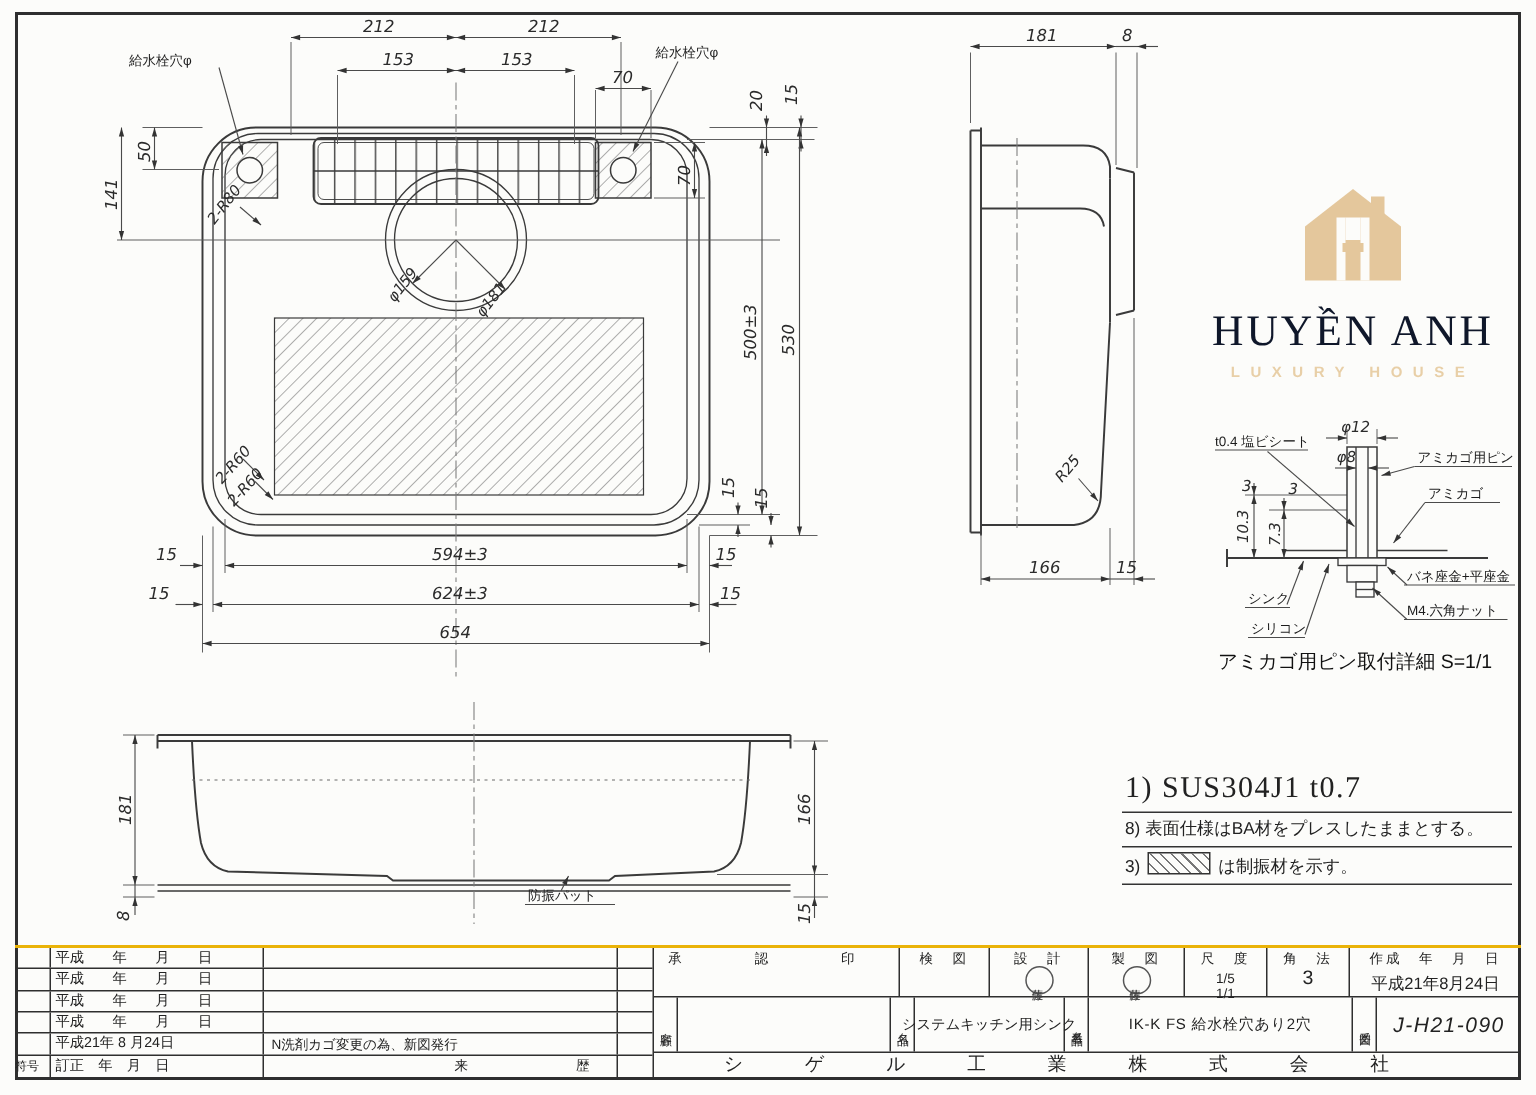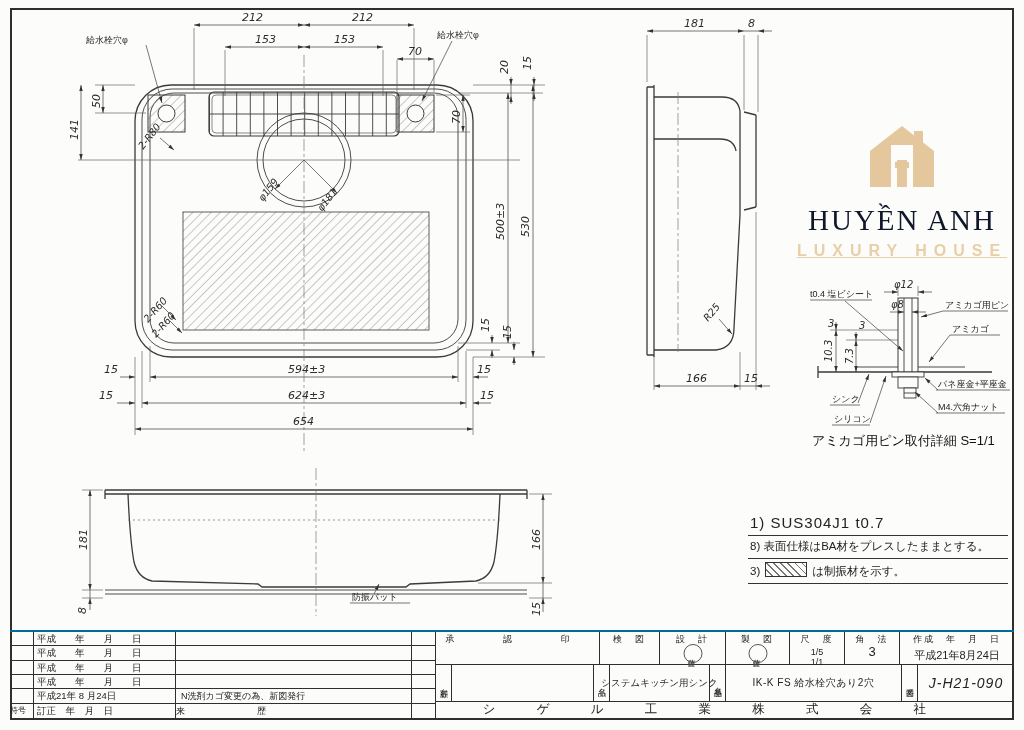--- a/index.html
+++ b/index.html
@@ -13,31 +13,31 @@
   .diml{fill:none;stroke:#4a4a4a;stroke-width:0.75;}
   .cl{fill:none;stroke:#7a7a7a;stroke-width:0.7;stroke-dasharray:12 3 3 3;}
   .wl{fill:none;stroke:#6a6a6a;stroke-width:0.7;stroke-dasharray:2 3;}
   text.dim{font:italic 11px "DejaVu Sans",sans-serif;fill:#2b2b2b;}
   text.dimS{font:italic 10px "DejaVu Sans",sans-serif;fill:#2b2b2b;}
   text.jp{font:9px "Liberation Sans",sans-serif;fill:#1c1c1c;}
   text.cap{font:13px "Liberation Sans",sans-serif;fill:#111;}
   
   .notes{position:absolute;left:748px;top:511px;width:260px;}
   .note-row{border-bottom:1.2px solid #333;padding:3px 0 4px 2px;white-space:nowrap;}
-  .note-1{font-size:15px;letter-spacing:1px;}
+  .note-1{font-size:20px;letter-spacing:1px;font-family:Liberation Serif, serif;}
   .note-2{font-size:11.5px;}
   .note-3{font-size:11.5px;}
   .swatch{display:inline-block;width:40px;height:13px;border:1px solid #333;vertical-align:-2px;margin:0 5px;
           background:repeating-linear-gradient(45deg,transparent 0 4px,#777 4px 5px);}
   
   .logo{position:absolute;left:793px;top:120px;width:218px;text-align:center;}
   .logo-title{font-family:"Liberation Serif",serif;font-size:29px;letter-spacing:2px;color:#0f172a;margin-top:8px;}
-  .logo-sub{font-size:16px;letter-spacing:7px;color:#e8cfa7;margin-top:5px;font-weight:bold;text-decoration:underline;}
+  .logo-sub{font-size:10px;letter-spacing:7px;color:#e8cfa7;margin-top:5px;font-weight:bold;}
   
-  .tb{position:absolute;left:10px;top:630px;width:1004px;height:88px;border-top:2px solid #0369a1;
+  .tb{position:absolute;left:10px;top:630px;width:1004px;height:88px;border-top:2px solid #eab308;
       box-sizing:border-box;font-size:9.5px;}
   .tb *{box-sizing:border-box;}
   .rev{position:absolute;left:0;top:0;width:426px;height:86px;border-right:1.2px solid #2f2f2f;}
   .rev-row{display:flex;height:14.33px;border-bottom:1px solid #2f2f2f;}
   .rev-row:last-child{border-bottom:none;height:14.3px;}
   .c-sym{width:24px;border-right:1px solid #2f2f2f;text-align:left;font-size:8px;line-height:14px;}
   .c-date{width:142px;border-right:1px solid #2f2f2f;padding-left:3px;line-height:14px;white-space:nowrap;overflow:hidden;}
   .c-desc{flex:1;border-right:1px solid #2f2f2f;padding-left:5px;line-height:14px;font-size:9px;white-space:nowrap;overflow:hidden;}
   .c-stamp{width:23px;text-align:center;font-size:8px;line-height:14px;margin-top:35px;}
   .rtb{position:absolute;left:426px;top:0;width:578px;height:68px;}
@@ -342,21 +342,21 @@
       </div>
       <div class="rev-row">
         <div class="c-sym"></div>
         <div class="c-date">平成21年 8 月24日</div>
         <div class="c-desc">N洗剤カゴ変更の為、新図発行</div>
         <div class="c-stamp"></div>
       </div>
       <div class="rev-row">
         <div class="c-sym">符号</div>
         <div class="c-date">訂正　年　月　日</div>
-        <div class="c-desc" style="text-align:left;letter-spacing:2em;padding-left:0;">来　　歴</div>
+        <div class="c-desc" style="text-align:right;letter-spacing:2em;padding-left:0;font-family:Liberation Mono, monospace;">来　　歴</div>
         <div class="c-stamp">捺印</div>
       </div>
     </div>
 
     <div class="rtb">
       <div class="rowA">
         <div class="cell" style="width:164px;">
           <div class="cell-label" style="letter-spacing:2.2em;">承　認　印</div>
         </div>
         <div class="cell" style="width:60px;">

